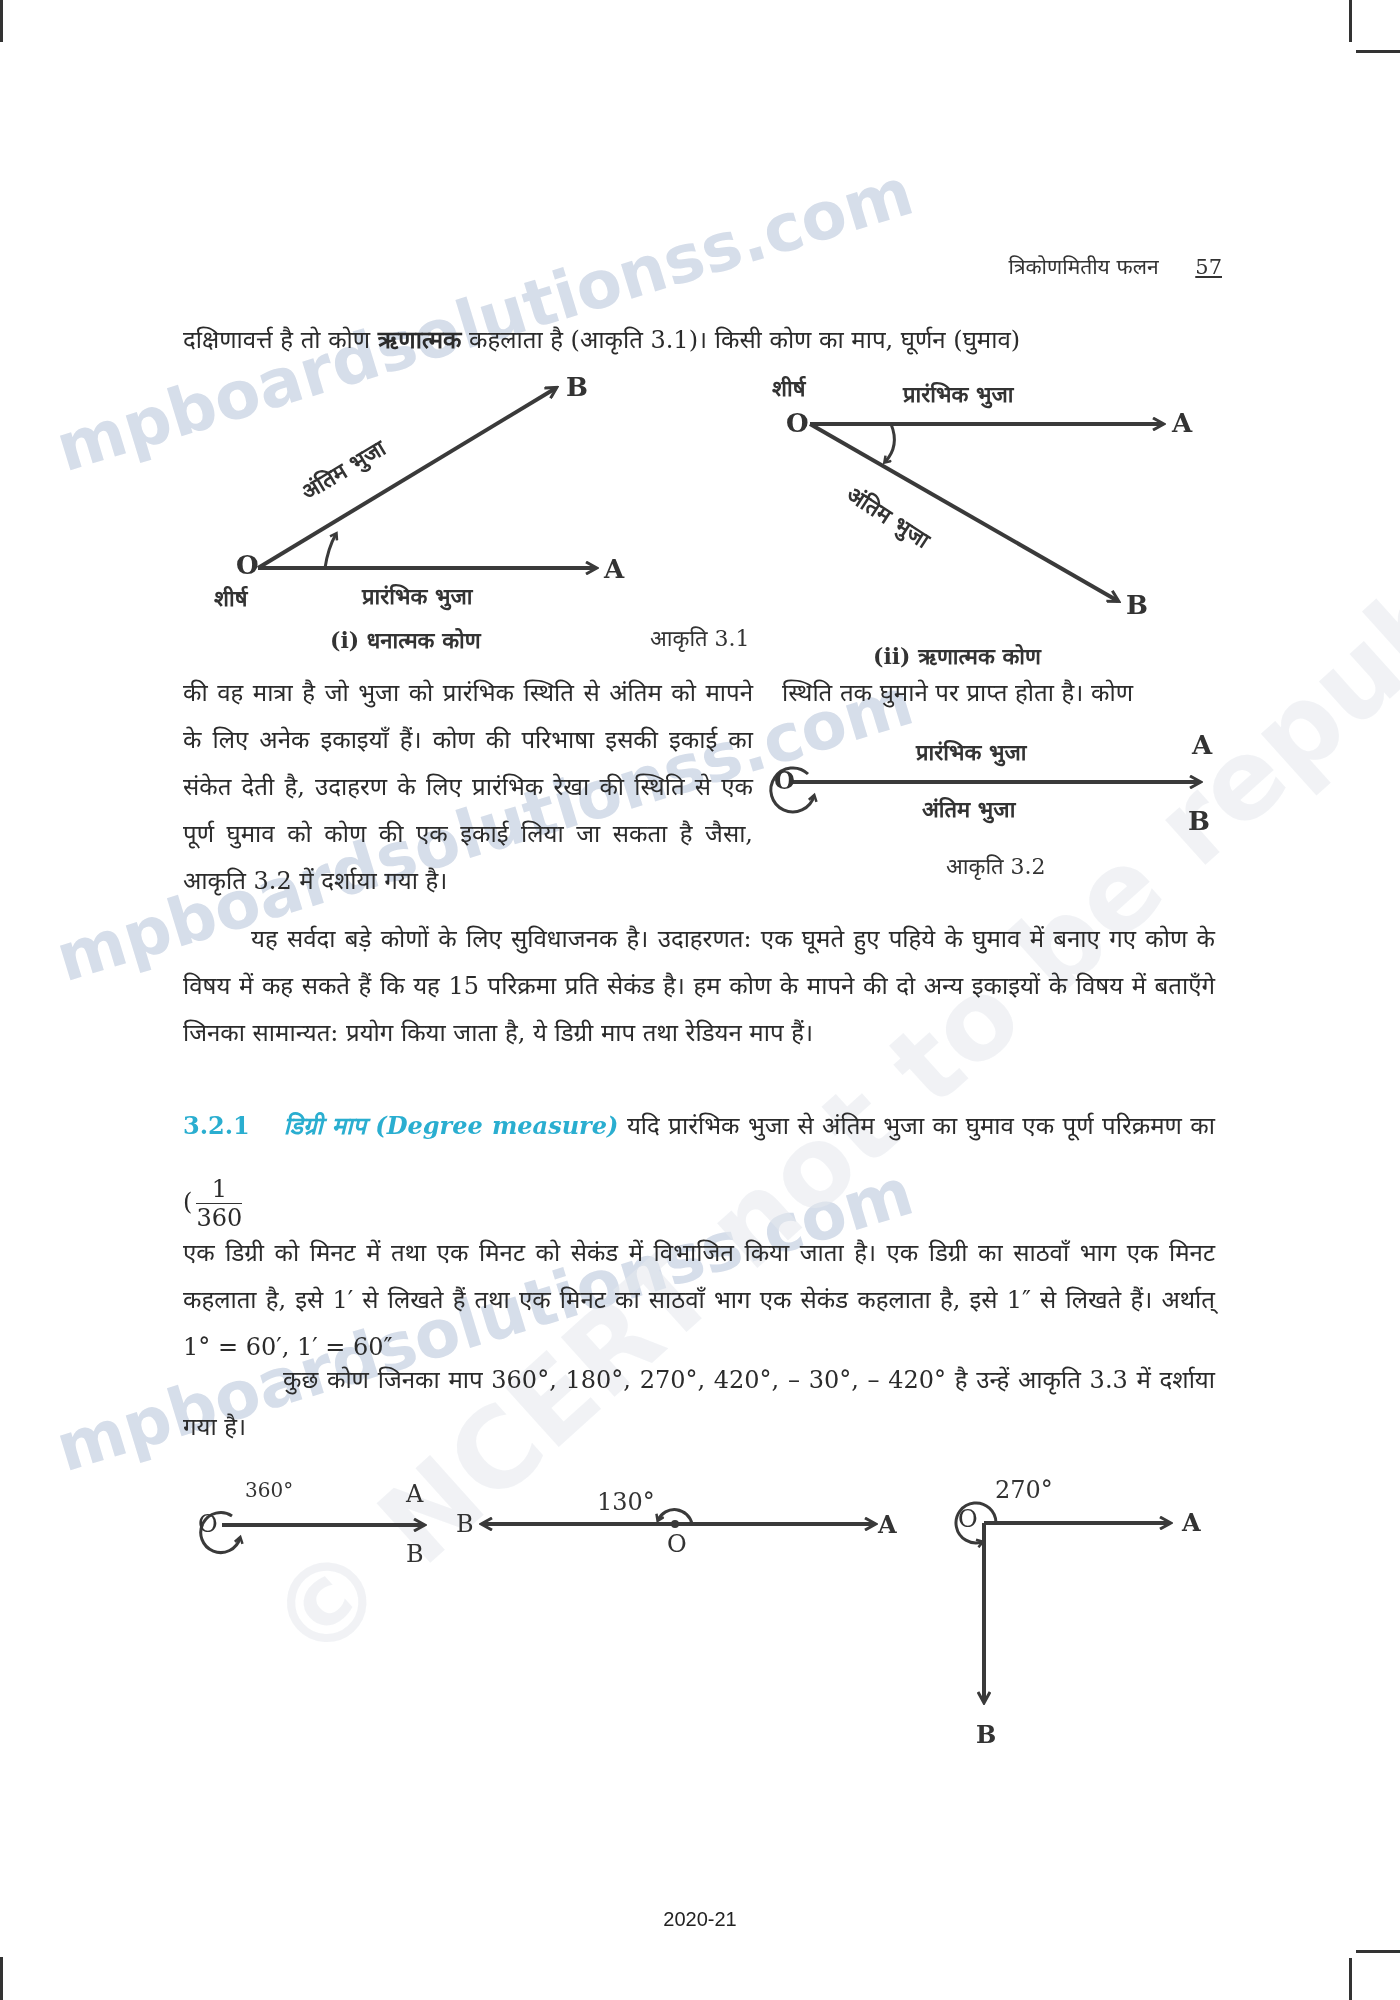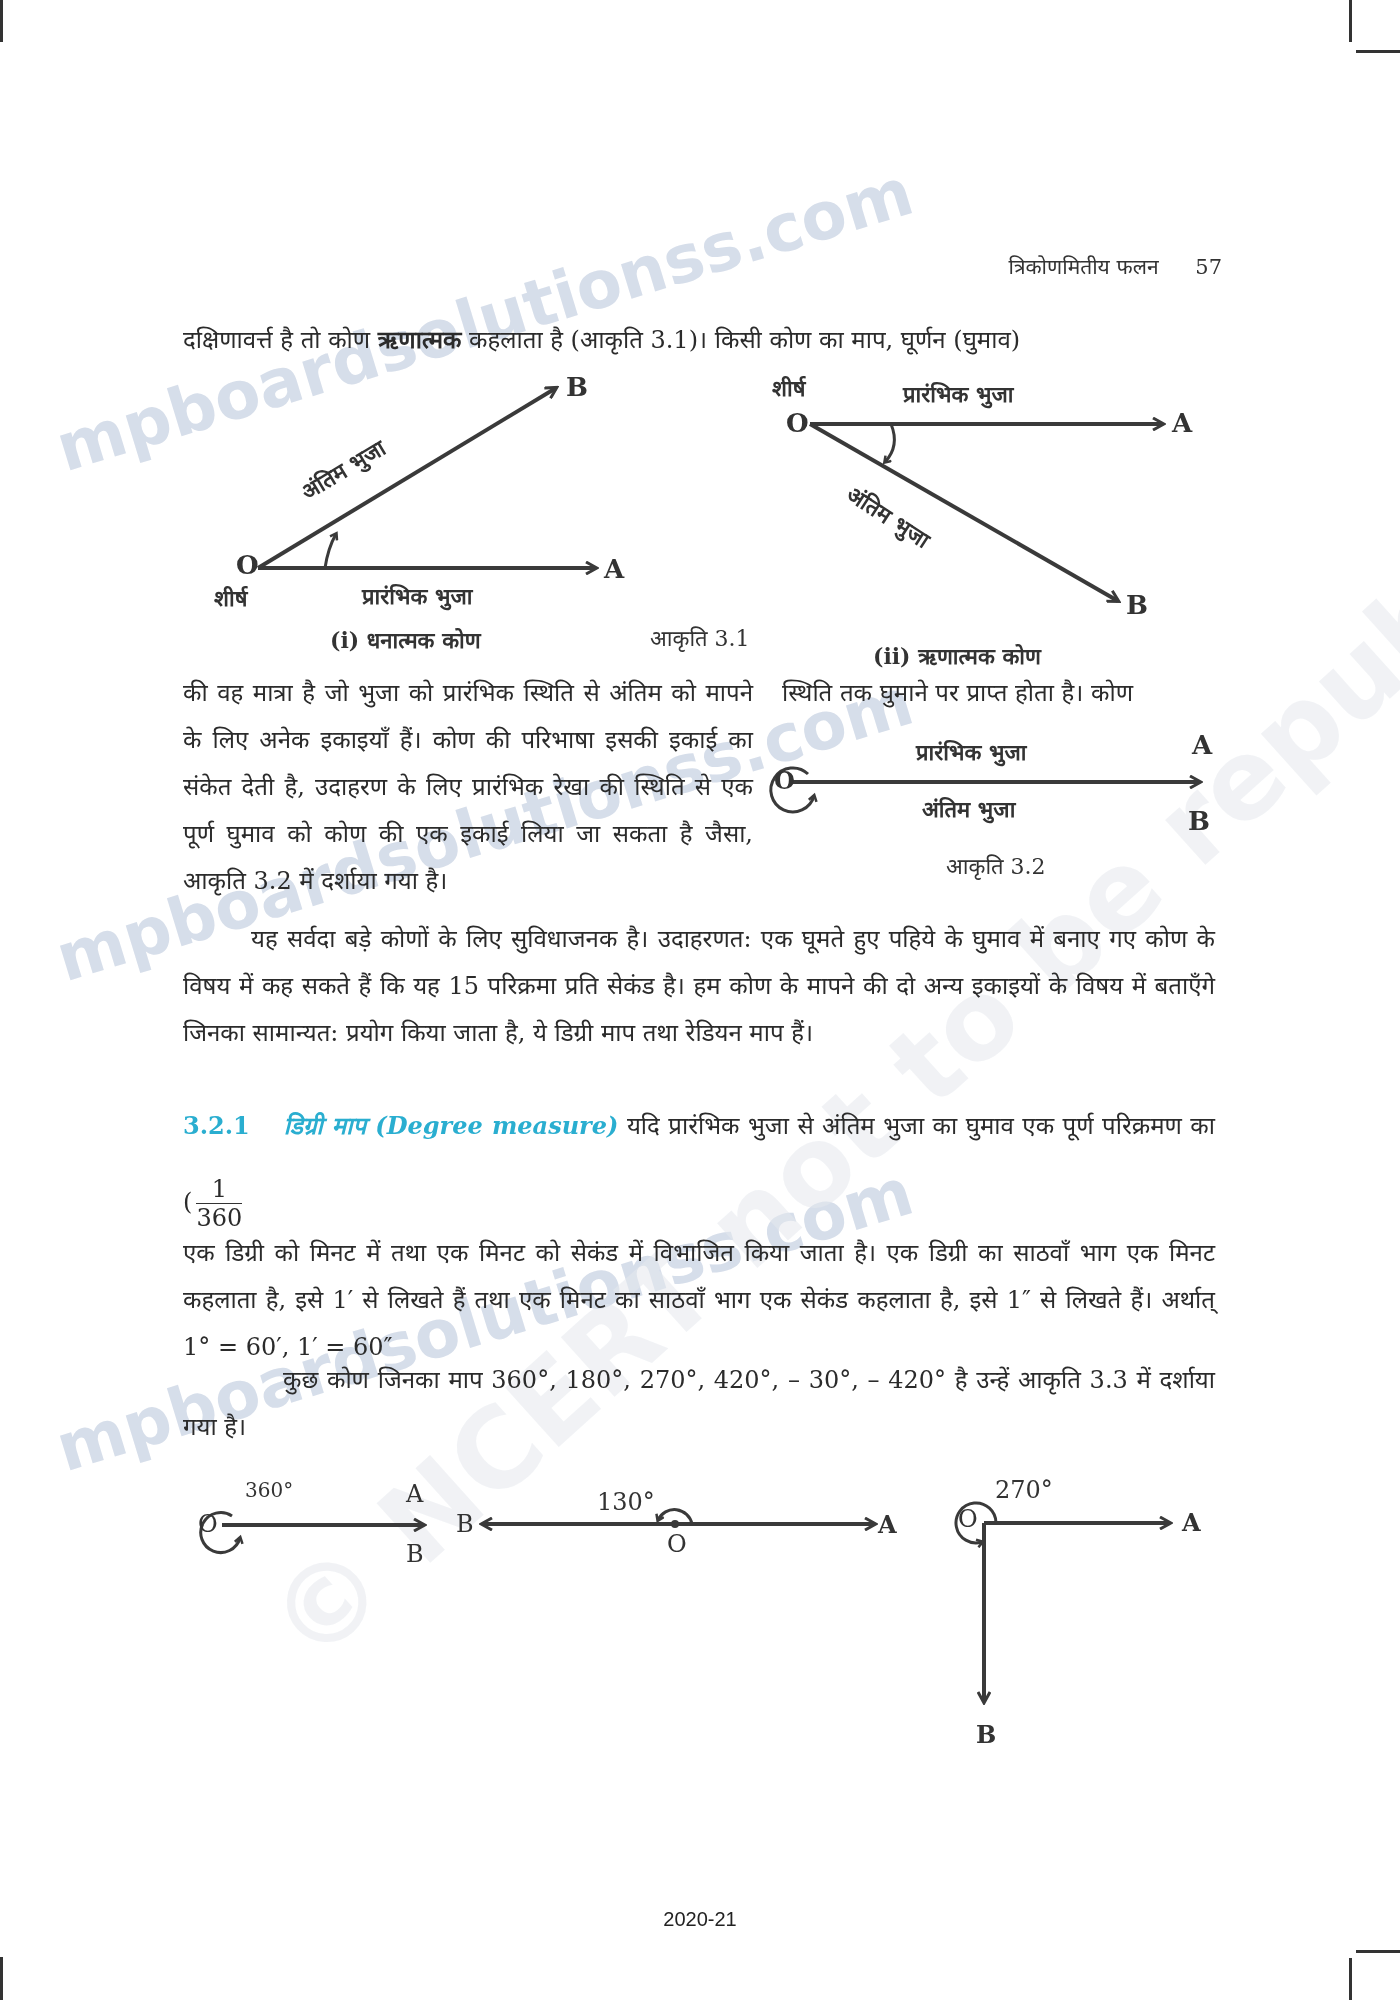--- a/index.html
+++ b/index.html
@@ -4,21 +4,21 @@
 <style>
   html, body { margin:0; padding:0; }
   body { width:1400px; height:2000px; background:#ffffff; position:relative; overflow:hidden;
          font-family:"DejaVu Serif", serif; color:#2b2b2b; }
   .crop { position:absolute; background:#333; }
   .wm { position:absolute; font-family:"DejaVu Sans", sans-serif; font-weight:bold; color:#c9d3e3;
         opacity:0.75; white-space:nowrap; transform-origin:left bottom; pointer-events:none; }
   .wm2 { position:absolute; font-family:"DejaVu Sans", sans-serif; font-weight:bold; color:#e6e9ee;
         opacity:0.55; white-space:nowrap; transform-origin:left bottom; pointer-events:none; }
   .running-head { position:absolute; top:252px; right:178px; font-size:21px; color:#333; }
-  .running-head .pg { margin-left:30px; }
+  .running-head .pg { margin-left:30px;text-decoration:underline; }
   .p { position:absolute; left:183px; width:1032px; font-size:24px; line-height:47px; text-align:justify; }
   .p b { font-weight:bold; }
   .fig-label { position:absolute; font-size:22px; font-weight:bold; color:#333; white-space:nowrap; }
   .fig-cap { position:absolute; font-size:22px; color:#333; white-space:nowrap; }
   .heading { color:#2aaed0; font-weight:bold; }
   .heading i { font-style:italic;margin-top:20px; }
   .frac { display:inline-block; vertical-align:middle; text-align:center; margin:0 4px; }
   .frac span { display:block; line-height:28px; }
   .frac .num { border-bottom:1.5px solid #333; padding:0 4px; }
   .footer { position:absolute; top:1908px; left:0; width:1400px; text-align:center;

